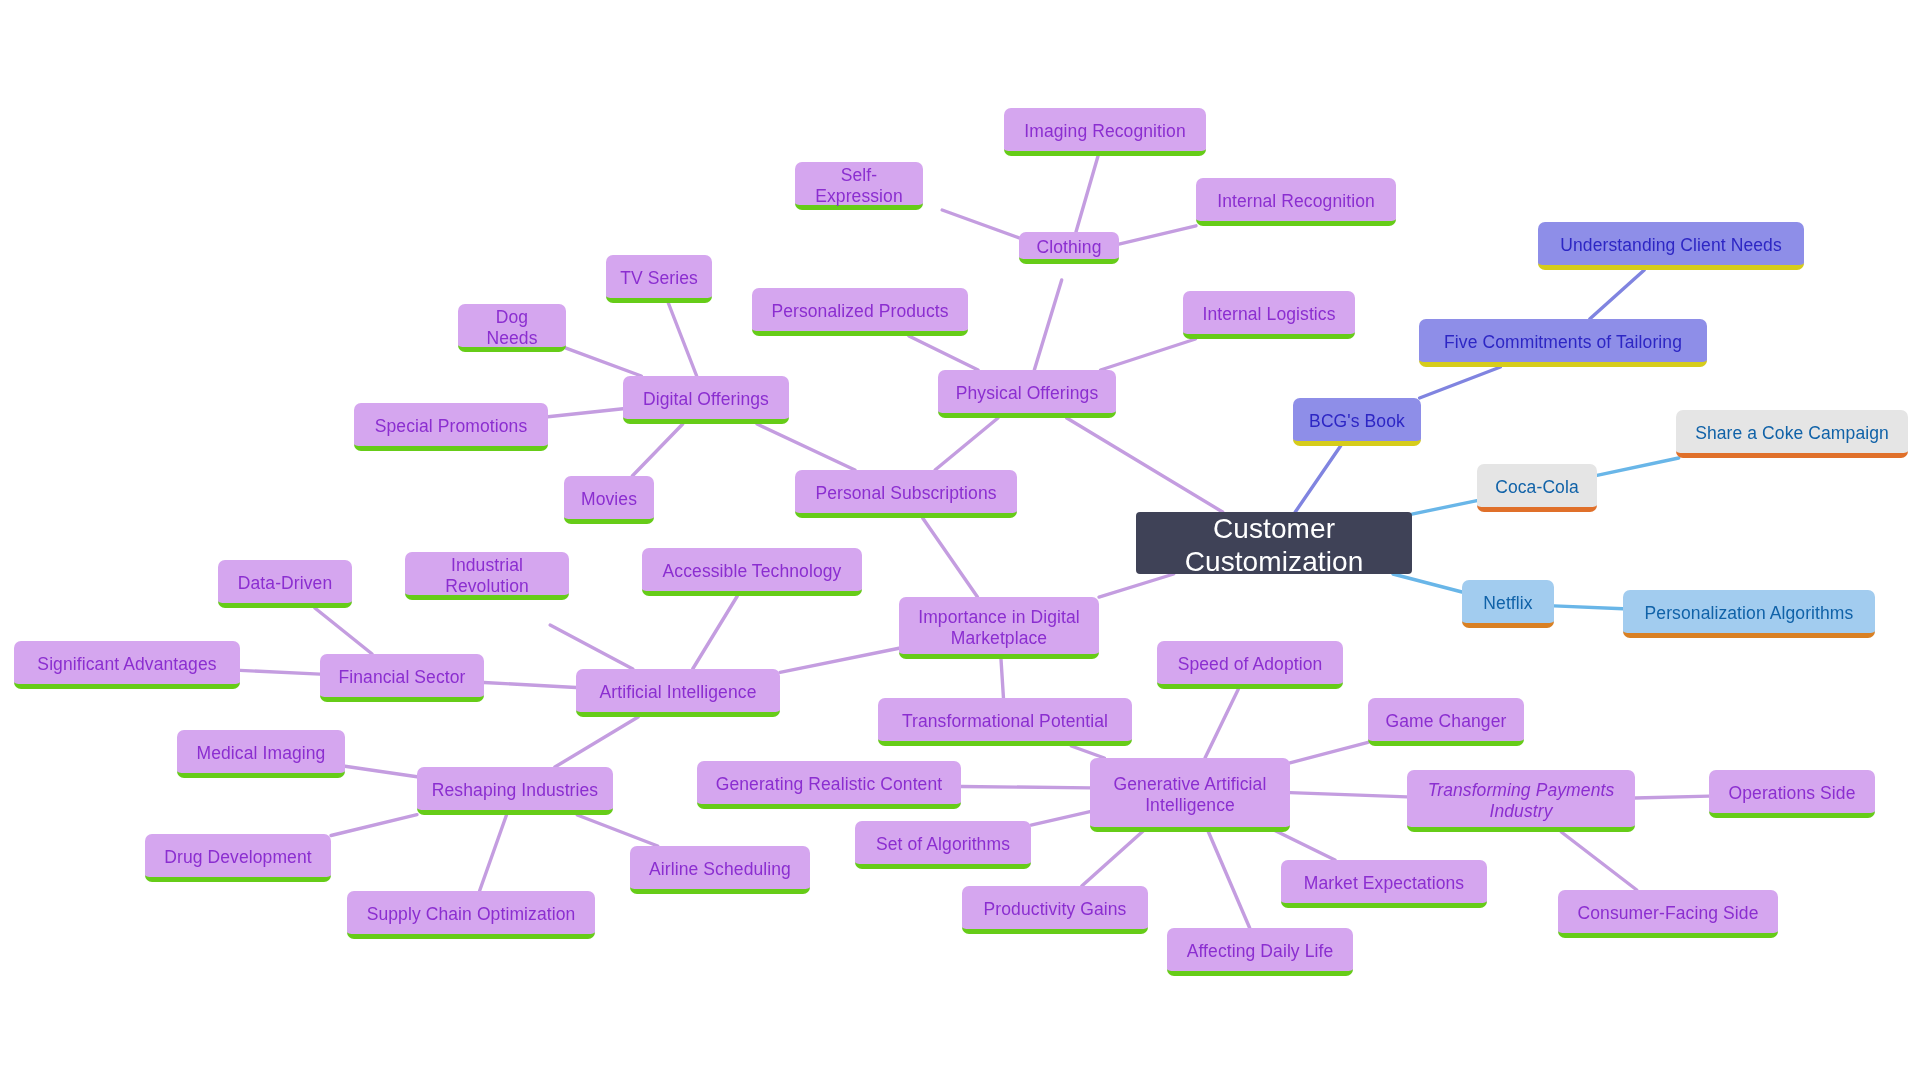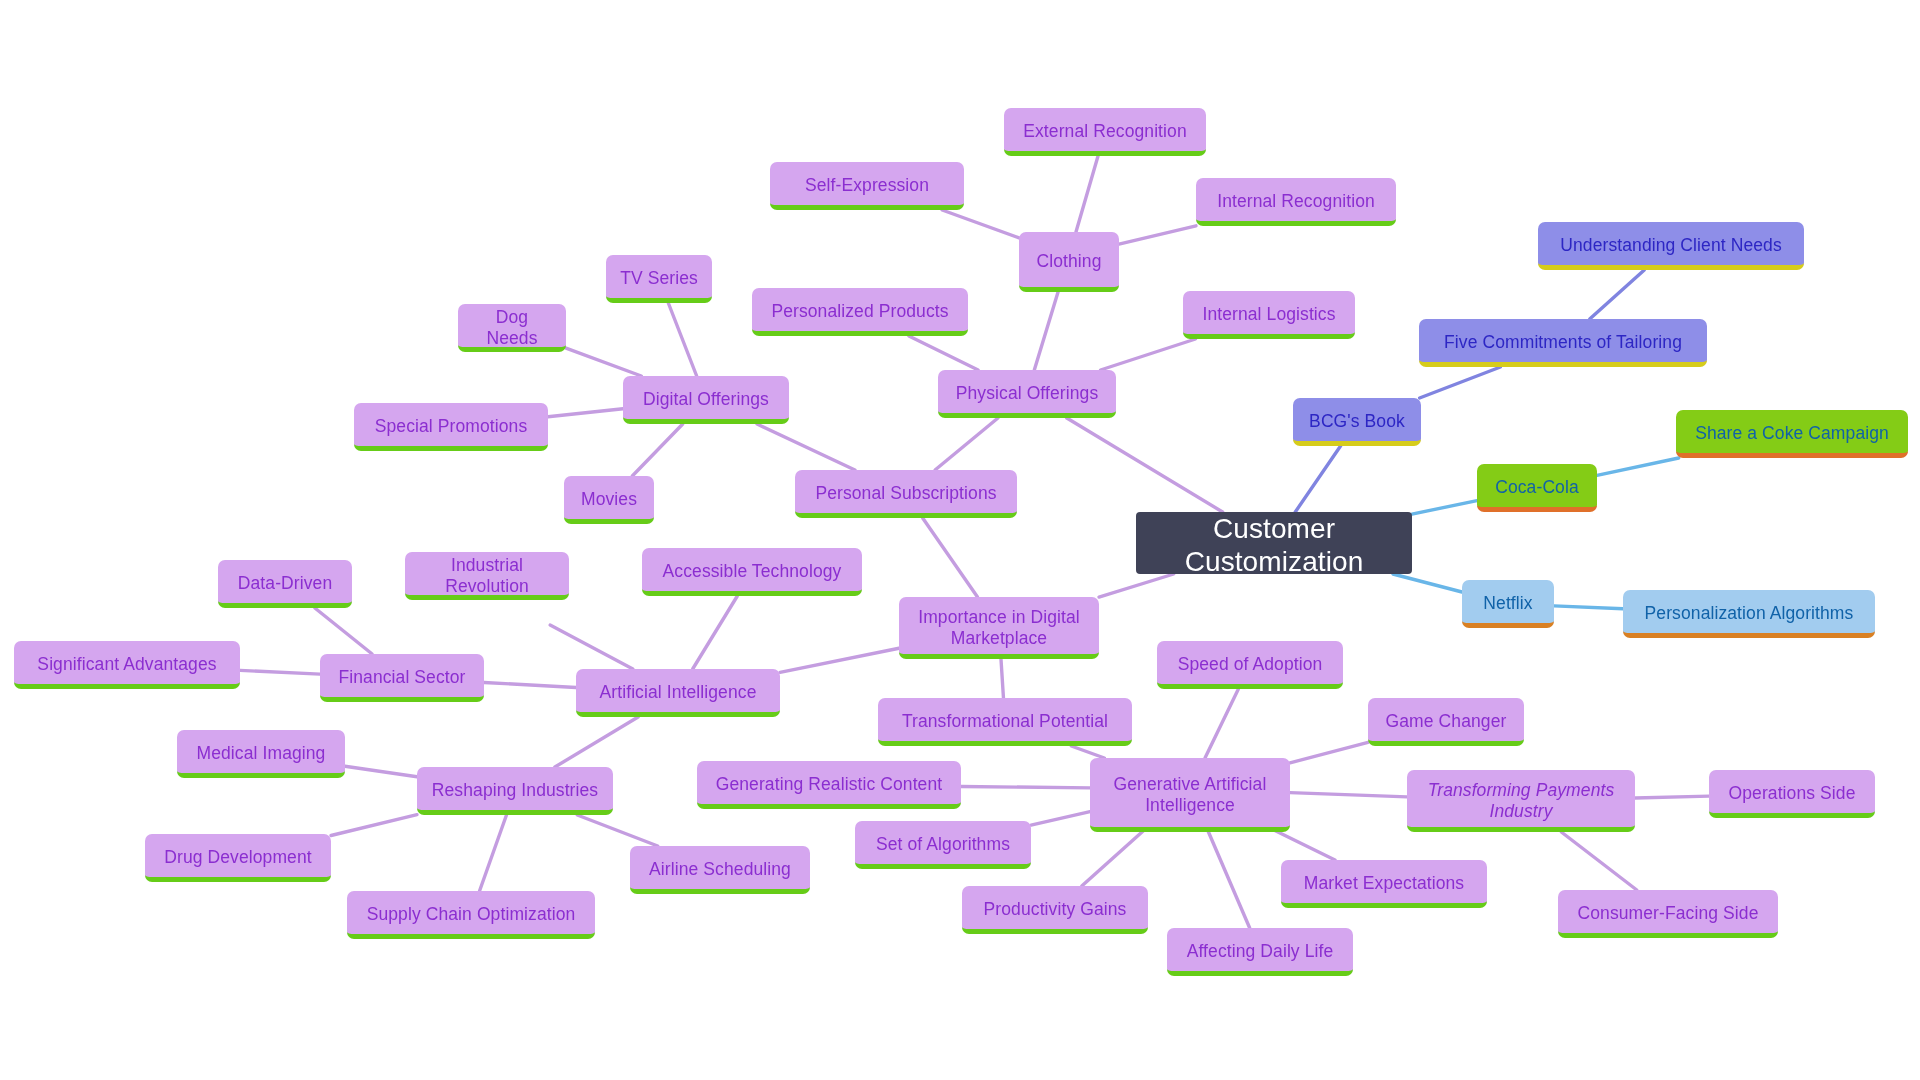--- a/index.html
+++ b/index.html
@@ -48,21 +48,21 @@
   }
   
   .n-indigo {
     background: #8e8ee8;
     color: #2d26c4;
     border-bottom: 5px solid #d6cc1b;
     font-size: 17.5px;
   }
   
   .n-blue {
-    background: #84cc16;
+    background: #e5e5e5;
     color: #1062a8;
     border-bottom: 5px solid #e0702a;
     font-size: 17.5px;
   }
   
   .n-lightblue {
     background: #a2ccef;
     color: #1062a8;
     border-bottom: 5px solid #d98023;
     font-size: 17.5px;
@@ -122,24 +122,24 @@
       <line x1="1290" y1="762.828125" x2="1368" y2="742.4140625" stroke="#c49de0" stroke-width="3.4" stroke-linecap="round"></line>
       <line x1="1290" y1="792.6253776435045" x2="1407" y2="796.8670694864048" stroke="#c49de0" stroke-width="3.4" stroke-linecap="round"></line>
       <line x1="1253.3052631578948" y1="820" x2="1334.9894736842105" y2="860" stroke="#c49de0" stroke-width="3.4" stroke-linecap="round"></line>
       <line x1="1155.4132231404958" y1="820" x2="1081.7768595041323" y2="886" stroke="#c49de0" stroke-width="3.4" stroke-linecap="round"></line>
       <line x1="1203.3128834355828" y1="820" x2="1249.6932515337423" y2="928" stroke="#c49de0" stroke-width="3.4" stroke-linecap="round"></line>
       <line x1="1635" y1="798.0553505535055" x2="1709" y2="796.1439114391144" stroke="#c49de0" stroke-width="3.4" stroke-linecap="round"></line>
       <line x1="1561.3274336283187" y1="832" x2="1636.7787610619469" y2="890" stroke="#c49de0" stroke-width="3.4" stroke-linecap="round"></line>
     </svg>
   <div id="nodes">
       <div class="node n-root" style="left: 1136px; top: 512px; width: 276px; height: 62px;"><span class="txt">Customer Customization</span></div>
-      <div class="node n-purple" style="left: 1004px; top: 108px; width: 202px; height: 48px;"><span class="txt">External Recognition</span></div>
-      <div class="node n-purple" style="left: 770px; top: 162px; width: 194px; height: 48px;"><span class="txt">Self-Expression</span></div>
+      <div class="node n-purple" style="left: 1004px; top: 108px; width: 202px; height: 48px;"><span class="txt">Imaging Recognition</span></div>
+      <div class="node n-purple" style="left: 795px; top: 162px; width: 128px; height: 48px;"><span class="txt">Self-Expression</span></div>
       <div class="node n-purple" style="left: 1196px; top: 178px; width: 200px; height: 48px;"><span class="txt">Internal Recognition</span></div>
-      <div class="node n-purple" style="left: 1019px; top: 232px; width: 100px; height: 60px;"><span class="txt">Clothing</span></div>
+      <div class="node n-purple" style="left: 1019px; top: 232px; width: 100px; height: 32px;"><span class="txt">Clothing</span></div>
       <div class="node n-purple" style="left: 606px; top: 255px; width: 106px; height: 48px;"><span class="txt">TV Series</span></div>
       <div class="node n-purple" style="left: 752px; top: 288px; width: 216px; height: 48px;"><span class="txt">Personalized Products</span></div>
       <div class="node n-purple" style="left: 1183px; top: 291px; width: 172px; height: 48px;"><span class="txt">Internal Logistics</span></div>
       <div class="node n-purple" style="left: 458px; top: 304px; width: 108px; height: 48px;"><span class="txt">Dog Needs</span></div>
       <div class="node n-indigo" style="left: 1538px; top: 222px; width: 266px; height: 48px;"><span class="txt">Understanding Client Needs</span></div>
       <div class="node n-indigo" style="left: 1419px; top: 319px; width: 288px; height: 48px;"><span class="txt">Five Commitments of Tailoring</span></div>
       <div class="node n-purple" style="left: 623px; top: 376px; width: 166px; height: 48px;"><span class="txt">Digital Offerings</span></div>
       <div class="node n-purple" style="left: 938px; top: 370px; width: 178px; height: 48px;"><span class="txt">Physical Offerings</span></div>
       <div class="node n-purple" style="left: 354px; top: 403px; width: 194px; height: 48px;"><span class="txt">Special Promotions</span></div>
       <div class="node n-indigo" style="left: 1293px; top: 398px; width: 128px; height: 48px;"><span class="txt">BCG's Book</span></div>

